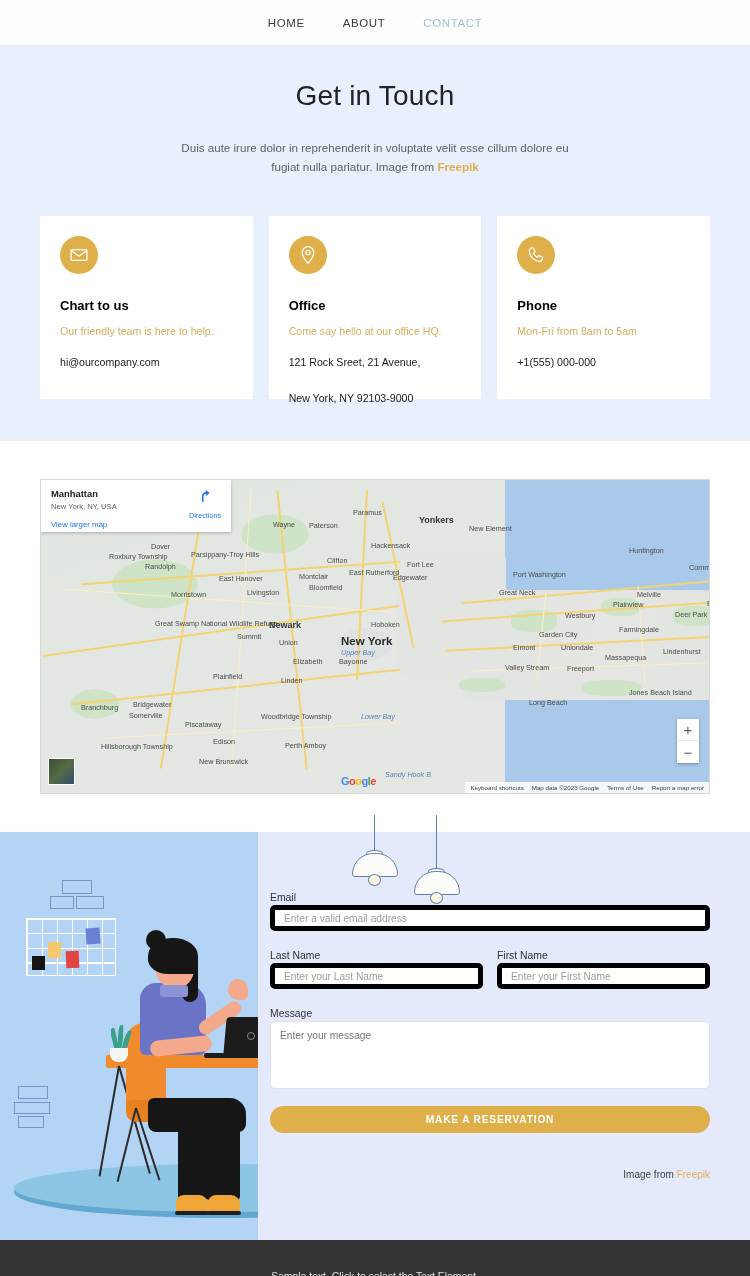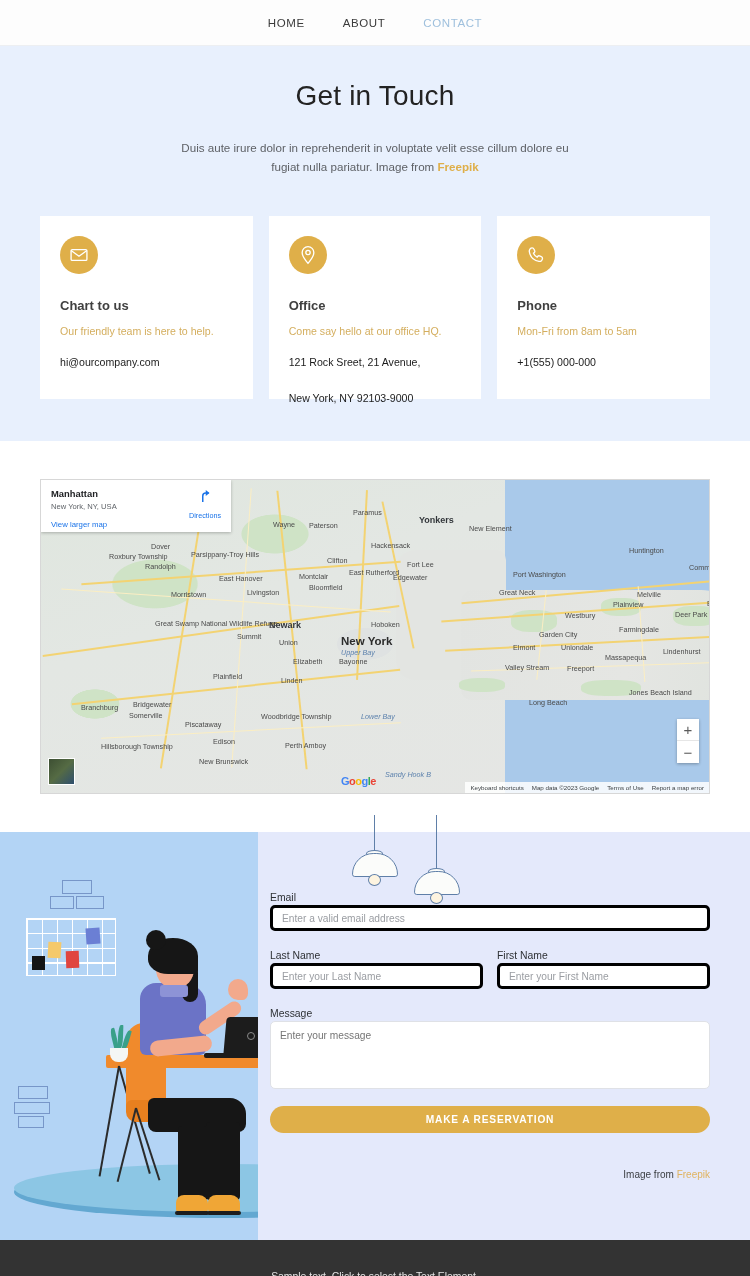--- a/index.html
+++ b/index.html
@@ -72,21 +72,21 @@
     width: 38px; height: 38px;
     border-radius: 50%;
     background: #dfaf49;
     display: flex; align-items: center; justify-content: center;
     margin-bottom: 24px;
   }
   .card-icon svg { display: block; }
   .card h3 {
     font-size: 13px;
     font-weight: bold;
-    color: #404040;
+    color: #000000;
     margin-bottom: 12px;
   }
   .card .sub {
     font-size: 10.6px;
     color: #d4ae5e;
     margin-bottom: 14px;
   }
   .card .val {
     font-size: 10.6px;
     color: #1c1c1c;
@@ -206,21 +206,21 @@
     flex: 1; height: 100%;
     background: #e4e9fb;
     position: relative;
     padding: 55px 40px 0 12px;
   }
   .field-label { font-size: 10.4px; color: #2e3135; margin-bottom: 6px; font-weight: normal; }
   .inp {
     width: 100%;
     height: 26px;
     background: #ffffff;
-    border: 3px solid #000000;
+    border: 5px solid #000000;
     border-radius: 5px;
     padding: 0 9px;
     font-size: 10.2px;
     color: #9a9da2;
     font-family: "Liberation Sans", sans-serif;
   }
   .inp::placeholder { color: #9a9da2; }
   .row2 { display: flex; gap: 14px; margin-top: 14px; }
   .row2 > div { flex: 1; }
   .ta {

